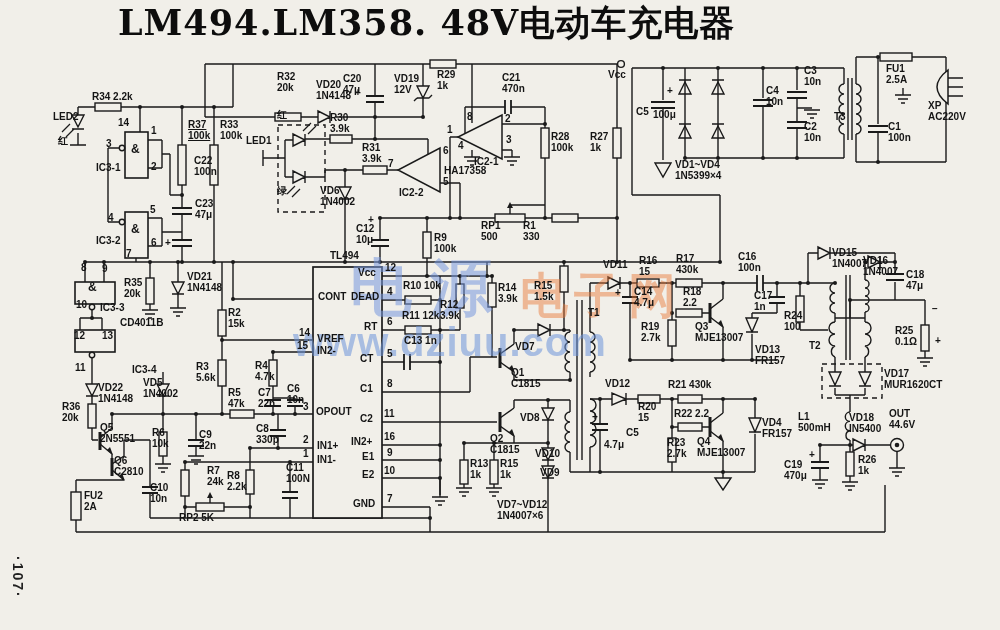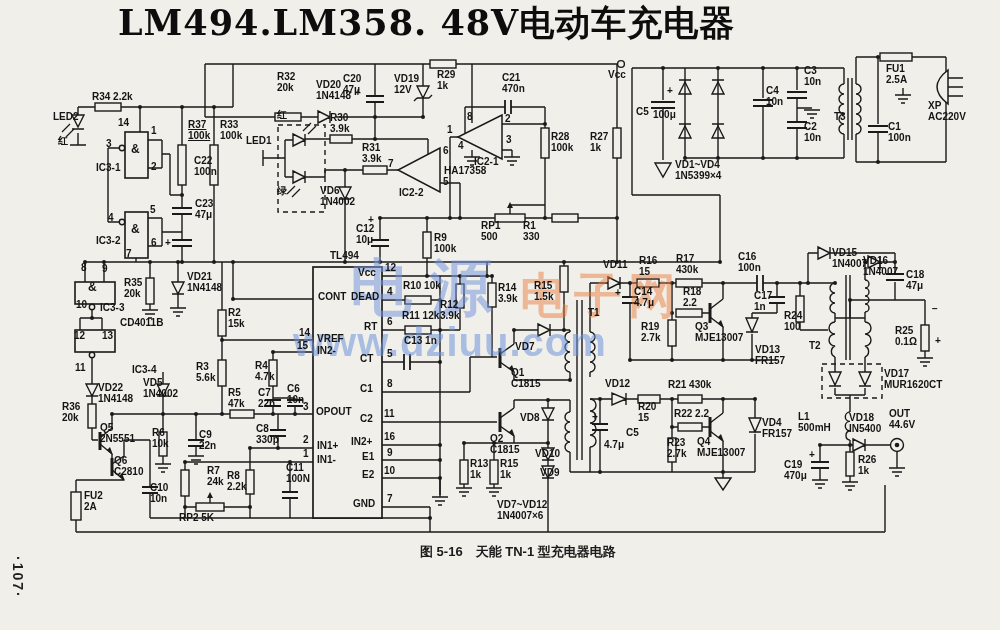--- a/index.html
+++ b/index.html
@@ -623,15 +623,14 @@
 10n</span>
       <span class="lbl" style="left: 188px; top: 466px; margin-left: 19px;">R7
 24k</span>
       <span class="lbl" style="left: 179px; top: 513px;">RP2 5K</span>
       <span class="lbl" style="left: 227px; top: 471px;">R8
 2.2k</span>
       <span class="lbl" style="left: 286px; top: 463px;">C11
 100N</span>
     </div>
 
-  <div id="caption">图 5-16　天能 TN-1 型充电器电路</div>
   <div id="pagenum">·107·</div>
 </div>
 
 </body></html>

